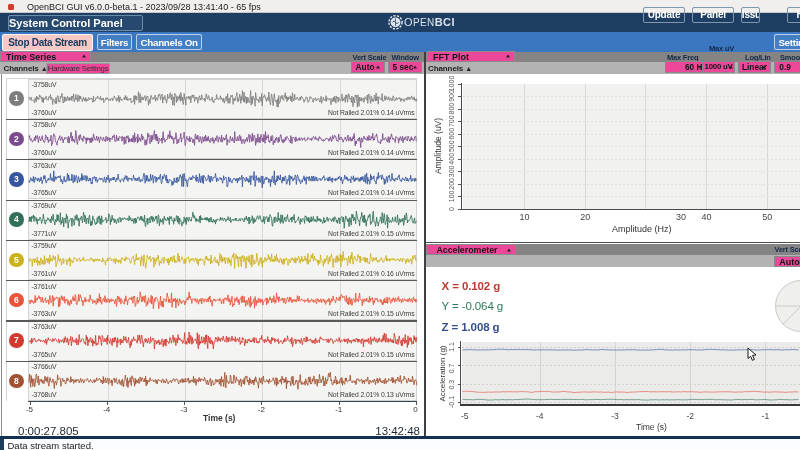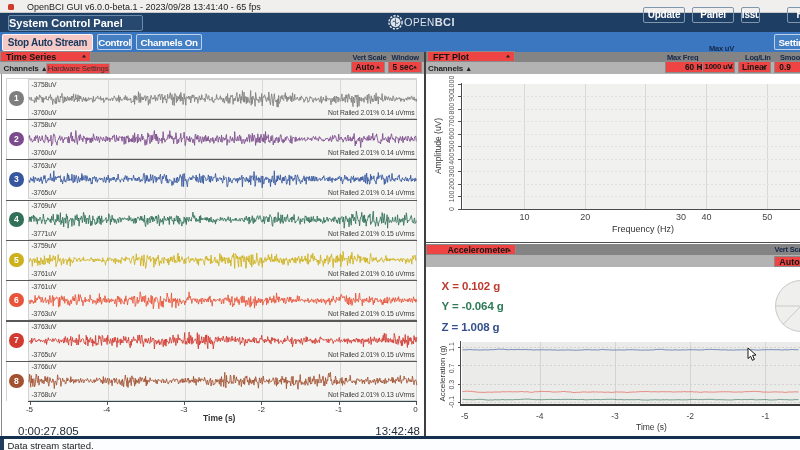--- a/index.html
+++ b/index.html
@@ -12,21 +12,21 @@
 #navbar{position:absolute;left:0;top:13px;width:800px;height:19px;background:#1f3e63}
 .navbtn{position:absolute;top:7px;height:15.5px;border:1px solid #7e97ad;border-radius:2px;color:#fff;font-size:10px;letter-spacing:-0.2px;font-weight:bold;text-align:center;line-height:14px;white-space:nowrap;overflow:hidden}
 #scpbtn{position:absolute;left:8px;top:15px;width:135px;height:15.5px;background:#27496f;border:1px solid #6c8cab;border-radius:2px;color:#fff;font-size:11px;font-weight:bold;text-align:left;line-height:14.5px}
 
 #bluebar{position:absolute;left:0;top:32px;width:800px;height:20px;background:#3b77c0}
 .bbtn{position:absolute;top:33.5px;height:16.5px;border:1px solid rgba(255,255,255,0.65);border-radius:2px;color:#fff;font-size:9.8px;letter-spacing:-0.3px;font-weight:bold;text-align:center;line-height:15px;background:#447fc4;white-space:nowrap;overflow:hidden}
 #stopbtn{position:absolute;left:2px;top:33.5px;width:91px;height:17px;background:#f6c9c6;border:1px solid rgba(255,255,255,0.8);border-radius:2px;color:#16395e;font-size:10px;letter-spacing:-0.3px;font-weight:bold;text-align:center;line-height:16px;white-space:nowrap;overflow:hidden}
 
 .hdr1{position:absolute;top:52px;height:10px;background:#848484}
 .hdr2{position:absolute;top:62px;height:12px;background:#b3b3b3}
-.ddown{position:absolute;background:#ef4444;border:1px solid #8a8a8a;font-weight:bold;color:#151515;overflow:hidden;white-space:nowrap}
+.ddown{position:absolute;background:#ec4899;border:1px solid #8a8a8a;font-weight:bold;color:#151515;overflow:hidden;white-space:nowrap}
 .ddarr{position:absolute;right:4px;top:50%;width:0;height:0;border-left:2.5px solid transparent;border-right:2.5px solid transparent;border-bottom:3.5px solid #222;transform:translateY(-50%)}
 .hlab{position:absolute;font-size:7.5px;letter-spacing:-0.2px;font-weight:bold;color:#14284a;white-space:nowrap}
 .chanlab{position:absolute;font-size:8px;letter-spacing:-0.1px;font-weight:bold;color:#222;white-space:nowrap}
 
 .chrow{position:absolute;left:6.3px;width:411.2px;height:40.3px}
 .chplot{position:absolute;left:22.1px;top:0;width:389.1px;height:40.3px;background:#f4f4f2;border:1px solid #d2d2d0;overflow:hidden}
 .chcirc{position:absolute;left:2.9px;top:12.9px;width:14.5px;height:14.5px;border-radius:50%;color:#fff;font-size:8.5px;font-weight:bold;text-align:center;line-height:14.5px}
 .vgl{position:absolute;top:0;width:1px;height:100%;background:#d8d8d6}
 .uvt{position:absolute;left:2px;top:1.5px;font-size:6.8px;letter-spacing:-0.1px;color:#3c3c3c}
 .uvb{position:absolute;left:2px;bottom:2px;font-size:6.8px;letter-spacing:-0.1px;color:#3c3c3c}
@@ -57,22 +57,22 @@
   <path d="M7.5 9.3 q1.5 -3 3 0 q1.5 3 3 0" fill="none" stroke="#1f3e63" stroke-width="0.9"></path>
   <path d="M10.5 5.5 v7.6" stroke="#1f3e63" stroke-width="0.7"></path>
 </svg>
 <div class="abs" style="left:404px;top:15.5px;color:#dbe2ea;font-size:11px;letter-spacing:0.4px"><span style="font-size:11px">O</span><span style="font-size:10px">PEN</span><span style="font-weight:bold">BCI</span></div>
 <div class="navbtn" style="left:643px;width:42px">Update</div>
 <div class="navbtn" style="left:692px;width:42px">Panel</div>
 <div class="navbtn" style="left:740.8px;width:19px">Issues</div>
 <div class="navbtn" style="left:787px;width:40px">Help</div>
 
 <div id="bluebar"></div>
-<div id="stopbtn">Stop Auto Stream</div>
-<div class="bbtn" style="left:96.8px;width:35.4px">Control</div>
+<div id="stopbtn">Stop Data Stream</div>
+<div class="bbtn" style="left:96.8px;width:35.4px">Filters</div>
 <div class="bbtn" style="left:135.8px;width:66.7px">Channels On</div>
 <div class="bbtn" style="left:774px;width:45px">Settings</div>
 
 <div class="abs" style="left:1px;top:52px;width:1px;height:384px;background:#8a8a8a"></div>
 
 <div class="hdr1" style="left:0;width:424.2px"></div>
 <div class="hdr2" style="left:0;width:424.2px"></div>
 <div class="ddown" style="left:0;top:50.5px;width:91px;height:11.5px;font-size:9px;padding-left:5px;line-height:11.5px">Time Series<span class="ddarr"></span></div>
 <div class="hlab" style="left:352.5px;top:52.8px">Vert Scale</div>
 <div class="hlab" style="left:391.5px;top:52.8px">Window</div>
@@ -233,43 +233,43 @@
 <div class="fhgl" style="top:171.4px"></div>
 <div class="fhgl" style="top:183.9px"></div>
 <div class="fhgl" style="top:196.4px"></div>
 <div class="abs" style="left:460.8px;top:83px;width:1.3px;height:127.2px;background:#4a4a4a"></div>
 <div class="abs" style="left:460.8px;top:208.8px;width:339.2px;height:1.3px;background:#4a4a4a"></div>
 <div class="fxlab" style="left:512.6px">10</div>
 <div class="fxlab" style="left:573.3px">20</div>
 <div class="fxlab" style="left:669px">30</div>
 <div class="fxlab" style="left:694.6px">40</div>
 <div class="fxlab" style="left:755.2px">50</div>
-<div class="abs" style="left:612px;top:224px;font-size:9px;color:#333">Frequency (Hz)</div>
+<div class="abs" style="left:612px;top:224px;font-size:9px;color:#333">Amplitude (Hz)</div>
 
 <div class="abs" style="left:458px;top:83.5px;width:3px;height:1px;background:#555"></div>
 <div class="abs" style="left:458px;top:96.0px;width:3px;height:1px;background:#555"></div>
 <div class="abs" style="left:458px;top:108.6px;width:3px;height:1px;background:#555"></div>
 <div class="abs" style="left:458px;top:121.2px;width:3px;height:1px;background:#555"></div>
 <div class="abs" style="left:458px;top:133.7px;width:3px;height:1px;background:#555"></div>
 <div class="abs" style="left:458px;top:146.2px;width:3px;height:1px;background:#555"></div>
 <div class="abs" style="left:458px;top:158.8px;width:3px;height:1px;background:#555"></div>
 <div class="abs" style="left:458px;top:171.4px;width:3px;height:1px;background:#555"></div>
 <div class="abs" style="left:458px;top:183.9px;width:3px;height:1px;background:#555"></div>
 <div class="abs" style="left:458px;top:196.4px;width:3px;height:1px;background:#555"></div>
 <div class="abs" style="left:458px;top:209.0px;width:3px;height:1px;background:#555"></div>
 
 <div class="abs" style="left:426.4px;top:241.6px;width:373.6px;height:1.9px;background:#4e4e4e"></div>
 <div class="hdr1" style="left:426.4px;top:243.5px;width:373.6px;height:11.8px"></div>
 <div class="hdr2" style="left:426.4px;top:255.3px;width:373.6px;height:12px"></div>
-<div class="ddown" style="left:426.4px;top:244.2px;width:90px;height:11px;font-size:8.8px;padding-left:20px;line-height:11px">Accelerometer<span class="ddarr"></span></div>
+<div class="ddown" style="left:426.4px;top:244.2px;width:90px;height:11px;font-size:8.8px;padding-left:9px;line-height:11px">Accelerometer<span class="ddarr"></span></div>
 <div class="hlab" style="left:774.5px;top:245px">Vert Scale</div>
 <div class="ddown" style="left:774.3px;top:256.2px;width:33px;height:11px;font-size:9px;padding-left:4px;line-height:10px">Auto</div>
 
 <div class="abs" style="left:441.5px;top:279.5px;font-size:11.5px;letter-spacing:-0.1px;font-weight:bold;color:#bd3a2e">X = 0.102 g</div>
-<div class="abs" style="left:441.5px;top:300px;font-size:11.5px;letter-spacing:-0.1px;font-weight:bold;color:#2c7a56">Y = -0.064 g</div>
+<div class="abs" style="left:441.5px;top:300px;font-size:11.5px;letter-spacing:-0.1px;font-weight:normal;color:#2c7a56">Y = -0.064 g</div>
 <div class="abs" style="left:441.5px;top:320.5px;font-size:11.5px;letter-spacing:-0.1px;font-weight:bold;color:#344f8c">Z = 1.008 g</div>
 
 <div class="abs" style="left:461.5px;top:341.5px;width:338.5px;height:63.5px;background:#ebebe9"></div>
 <div class="avgl" style="left:539.8px"></div>
 <div class="avgl" style="left:615.0px"></div>
 <div class="avgl" style="left:690.2px"></div>
 <div class="avgl" style="left:765.4px"></div>
 <div class="ahgl" style="top:347px"></div>
 <div class="ahgl" style="top:365.3px"></div>
 <div class="ahgl" style="top:383.7px"></div>

